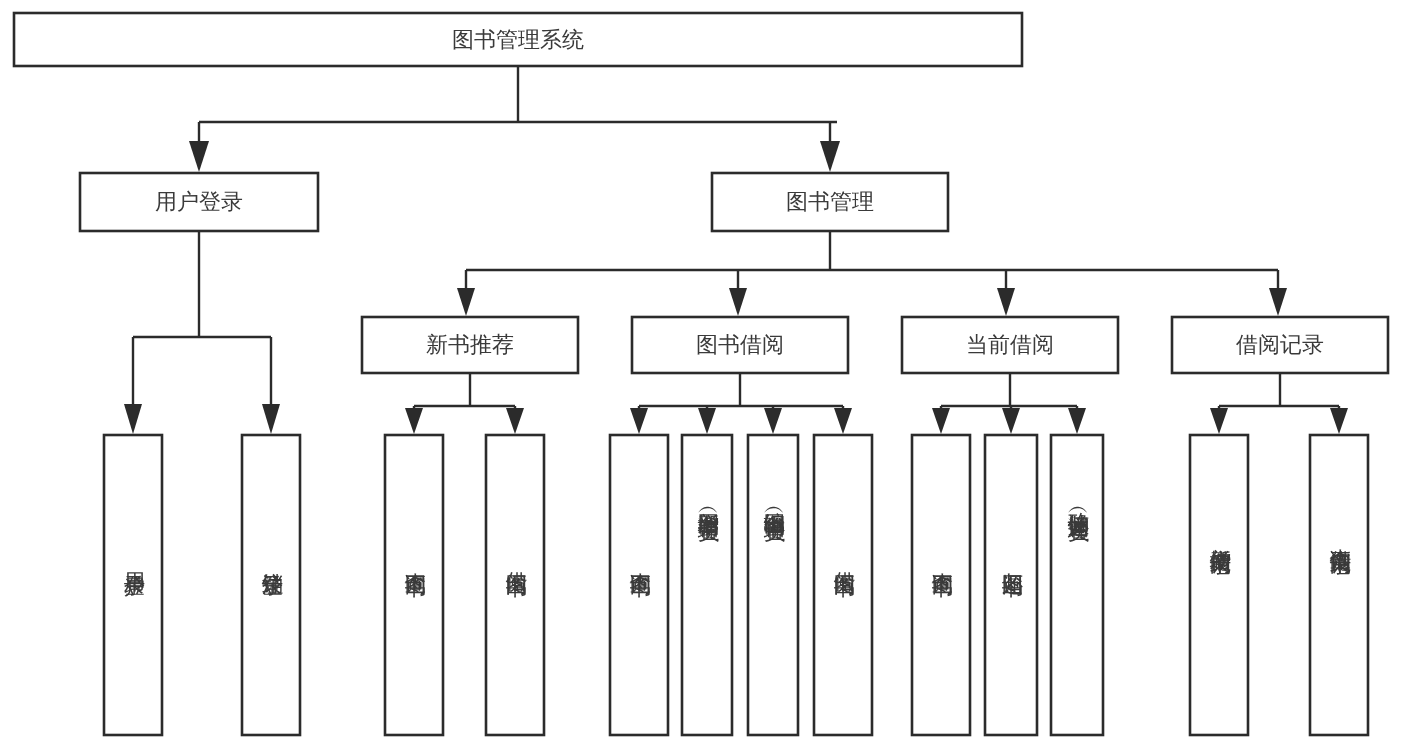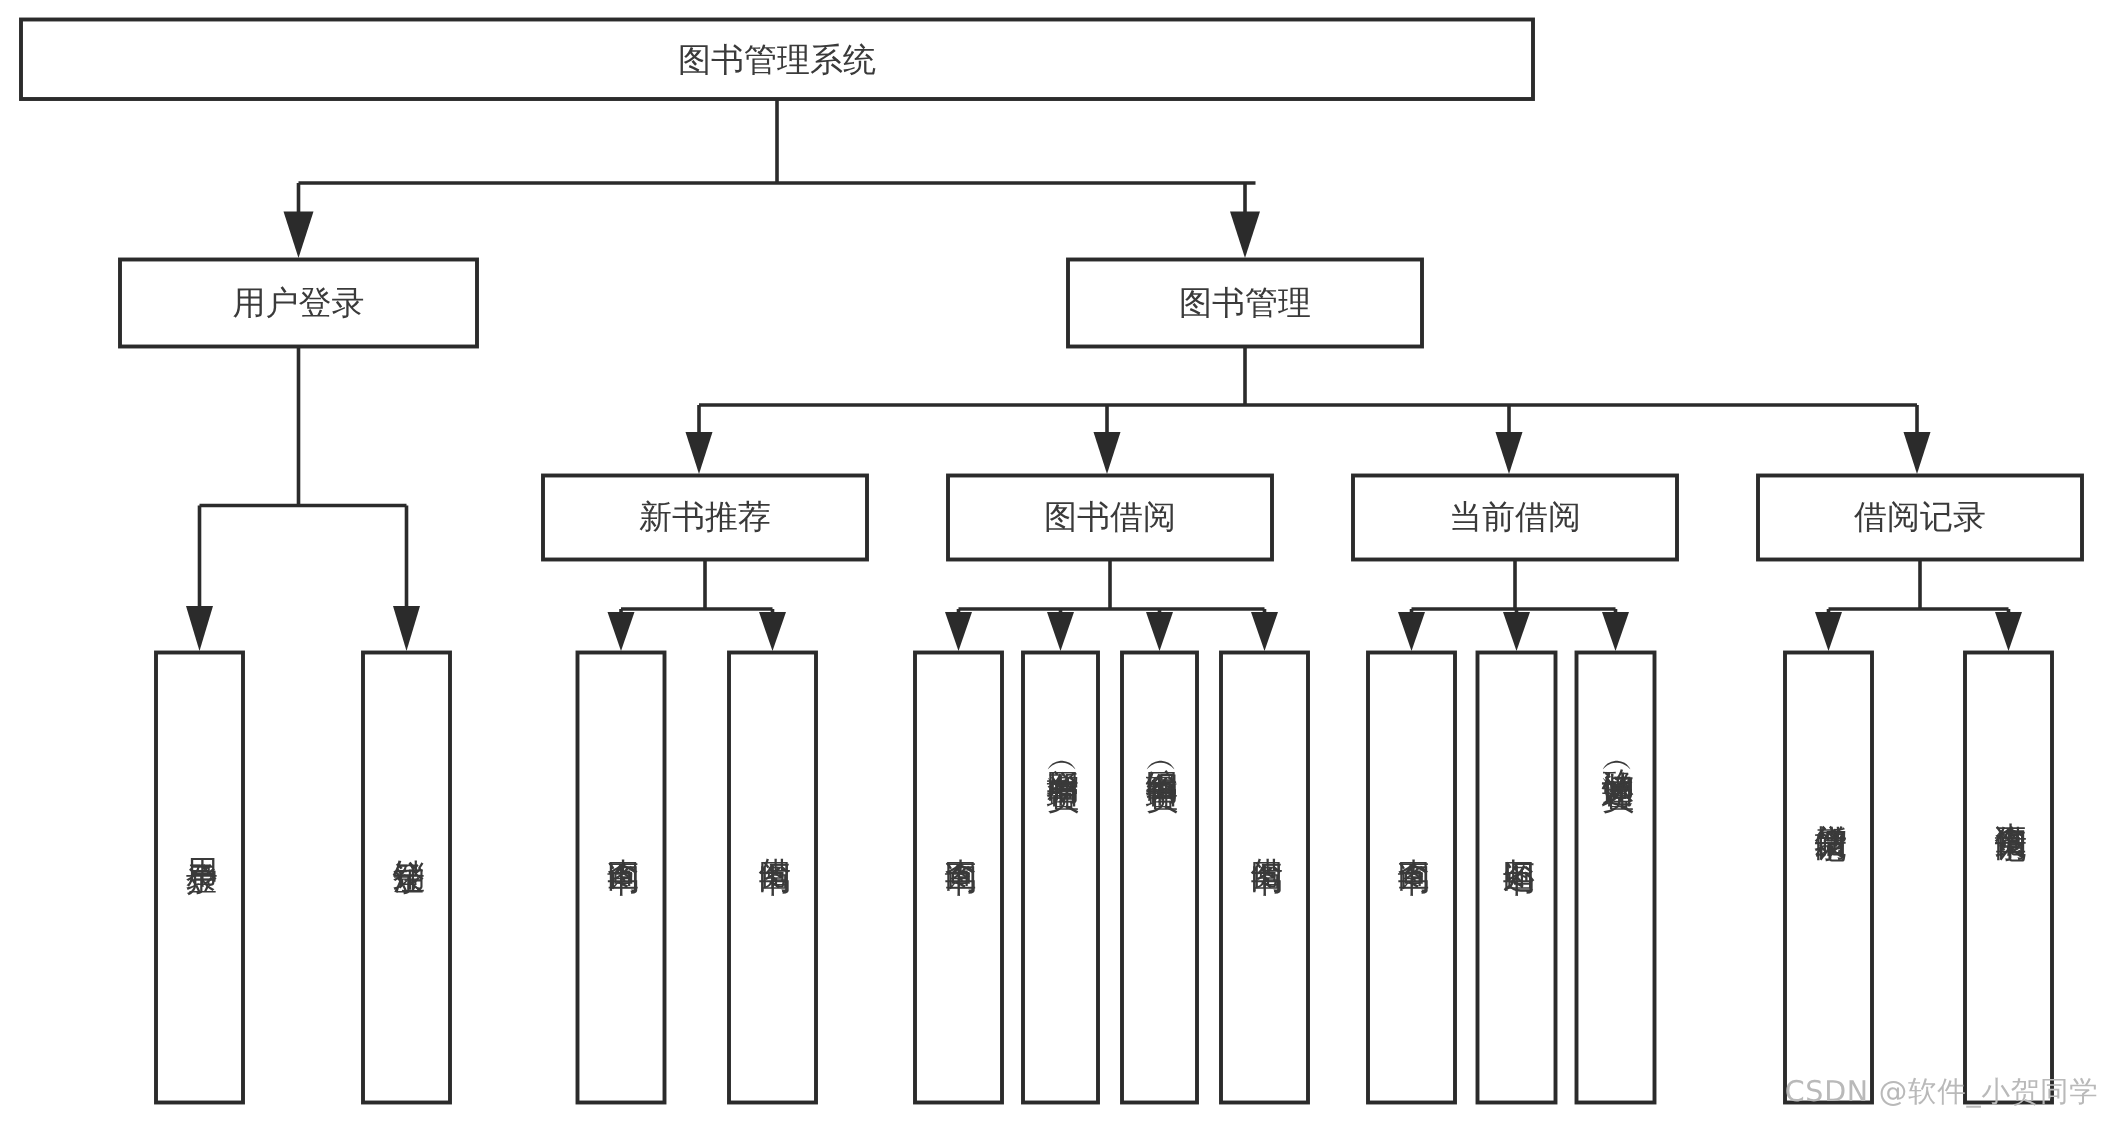--- a/index.html
+++ b/index.html
@@ -230,15 +230,14 @@
       <text class="node-label vertical" x="1219" y="535.1" writing-mode="tb" glyph-orientation-vertical="0" letter-spacing="1.29" text-anchor="middle" dominant-baseline="auto">新增借阅记录</text>
     </g>
 
     <g>
       <rect class="node-rect" x="1310" y="435" width="58" height="300"></rect>
       <text class="node-label vertical" x="1339" y="535.1" writing-mode="tb" glyph-orientation-vertical="0" letter-spacing="1.29" text-anchor="middle" dominant-baseline="auto">查询借阅记录</text>
     </g>
 
   </svg>
 
-  <div class="watermark">CSDN @软件_小贺同学</div>
 
 </div>
 
 </body></html>

